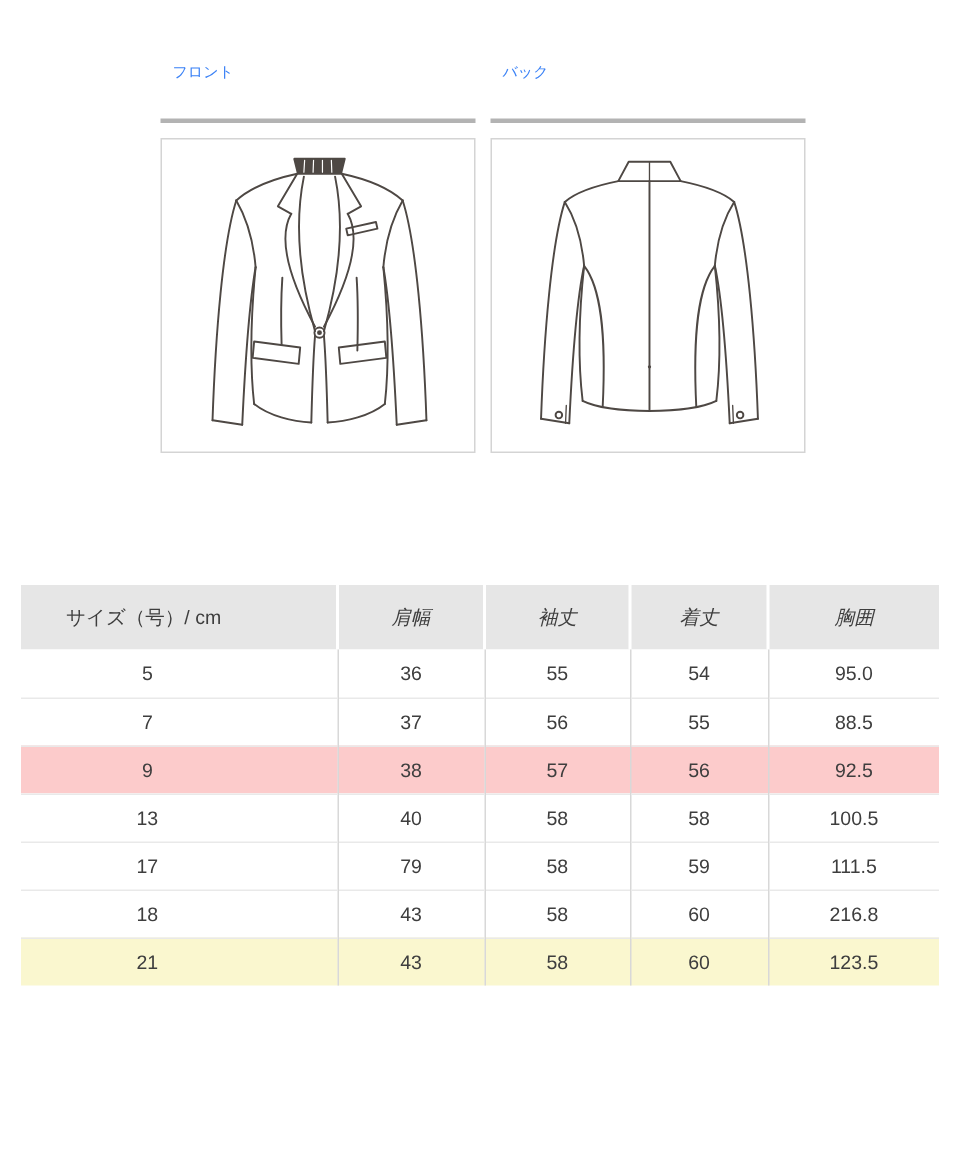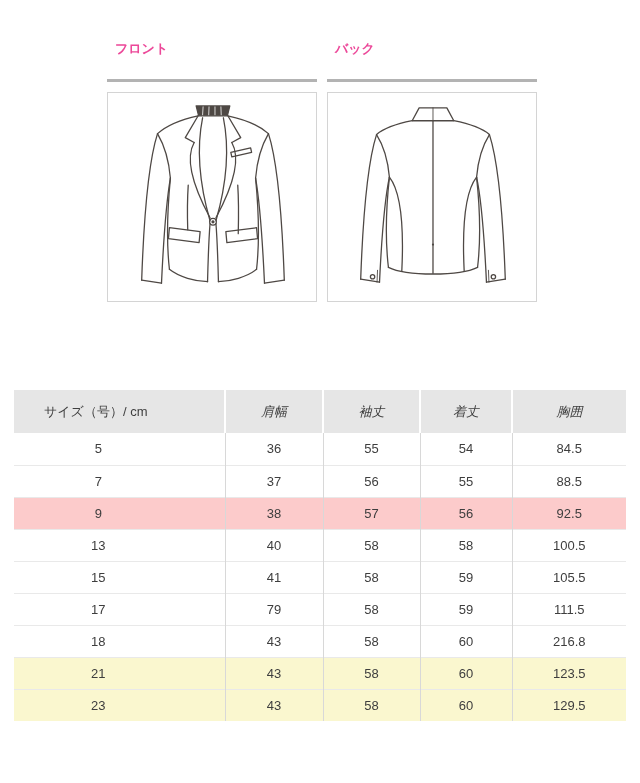--- a/index.html
+++ b/index.html
@@ -14,21 +14,21 @@
   *{box-sizing:border-box;}
   html,body{margin:0;padding:0;}
   body{
     width:640px;height:783px;background:#ffffff;
     font-family:"Liberation Sans","DejaVu Sans",sans-serif;
     color:var(--ink);
   }
   .views{display:flex;gap:10px;padding:40px 0 0 107px;}
   .view{width:210px;}
   .view-label{
-    margin:0 0 0 8px;font-size:13px;font-weight:bold;color:#ec4899;line-height:18px;
+    margin:0 0 0 8px;font-size:10px;font-weight:normal;color:#3b82f6;line-height:18px;
   }
   .label-divider{margin-top:21px;height:3px;background:#b3b3b3;}
   .img-box{
     margin-top:10px;width:210px;height:210px;border:1px solid #d4d4d4;background:#fff;
     display:flex;align-items:center;justify-content:center;
   }
   .img-box svg{width:206px;height:206px;display:block;}
 
   table.size-table{
     margin:88px 14px 0 14px;width:612px;border-collapse:collapse;table-layout:fixed;
@@ -171,21 +171,21 @@
         <th>着丈</th>
         <th>胸囲</th>
       </tr>
     </thead>
     <tbody>
         <tr>
     <td class="c1">5</td>
     <td>36</td>
     <td>55</td>
     <td>54</td>
-    <td>84.5</td>
+    <td>95.0</td>
   </tr>
         <tr>
     <td class="c1">7</td>
     <td>37</td>
     <td>56</td>
     <td>55</td>
     <td>88.5</td>
   </tr>
         <tr class="hl-pink">
     <td class="c1">9</td>
@@ -195,50 +195,36 @@
     <td>92.5</td>
   </tr>
         <tr>
     <td class="c1">13</td>
     <td>40</td>
     <td>58</td>
     <td>58</td>
     <td>100.5</td>
   </tr>
         <tr>
-    <td class="c1">15</td>
-    <td>41</td>
-    <td>58</td>
-    <td>59</td>
-    <td>105.5</td>
-  </tr>
-        <tr>
     <td class="c1">17</td>
     <td>79</td>
     <td>58</td>
     <td>59</td>
     <td>111.5</td>
   </tr>
         <tr>
     <td class="c1">18</td>
     <td>43</td>
     <td>58</td>
     <td>60</td>
     <td>216.8</td>
   </tr>
         <tr class="hl-yellow">
     <td class="c1">21</td>
     <td>43</td>
     <td>58</td>
     <td>60</td>
     <td>123.5</td>
   </tr>
-        <tr class="hl-yellow">
-    <td class="c1">23</td>
-    <td>43</td>
-    <td>58</td>
-    <td>60</td>
-    <td>129.5</td>
-  </tr>
       </tbody>
   </table>
 
 </div>
 
 </body></html>

